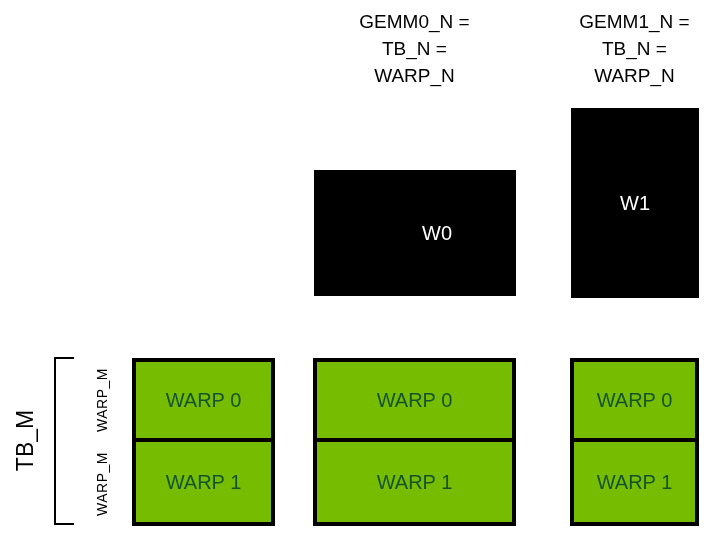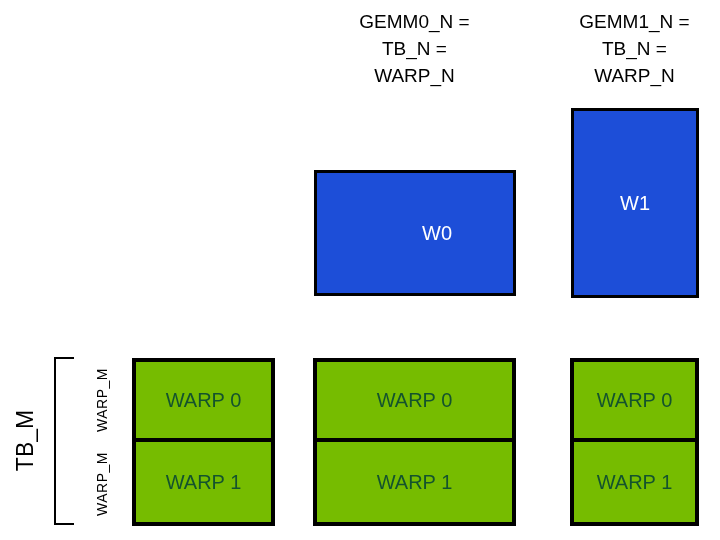--- a/index.html
+++ b/index.html
@@ -41,21 +41,21 @@
   }
   #header-gemm1 {
     left: 552px;
     top: 8px;
     width: 141px;
   }
 
   
   .blue-box {
     position: absolute;
-    background: #1d4ed8;
+    background: #000000;
     border: 3px solid #000000;
     box-sizing: border-box;
     color: #ffffff;
     font-size: 20px;
     display: flex;
     align-items: center;
     justify-content: center;
   }
   #blue-w0 {
     left: 302px;

